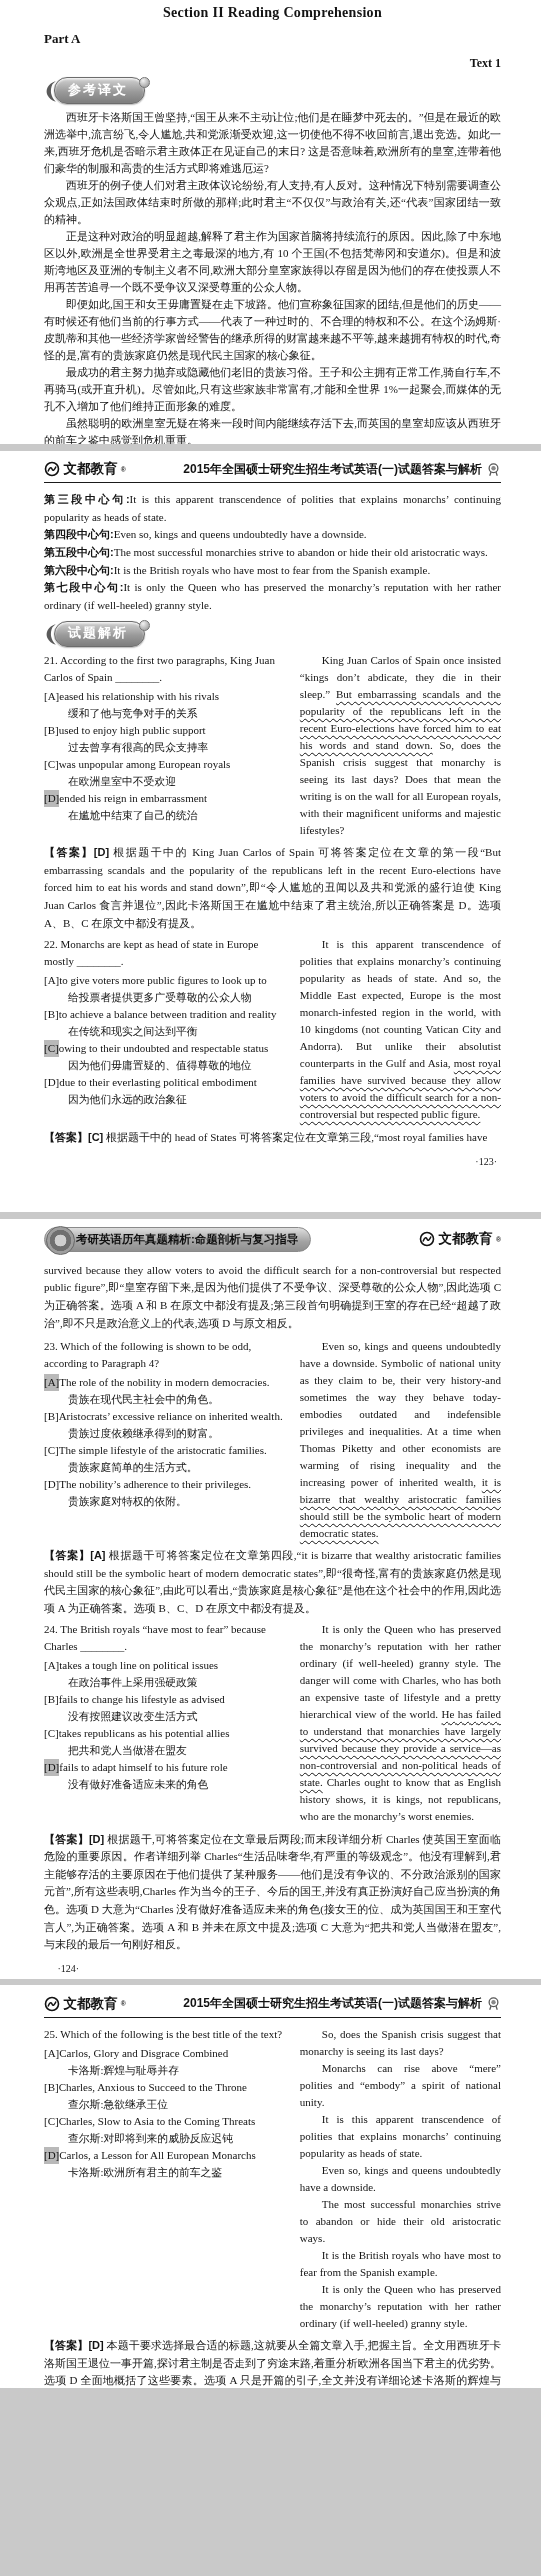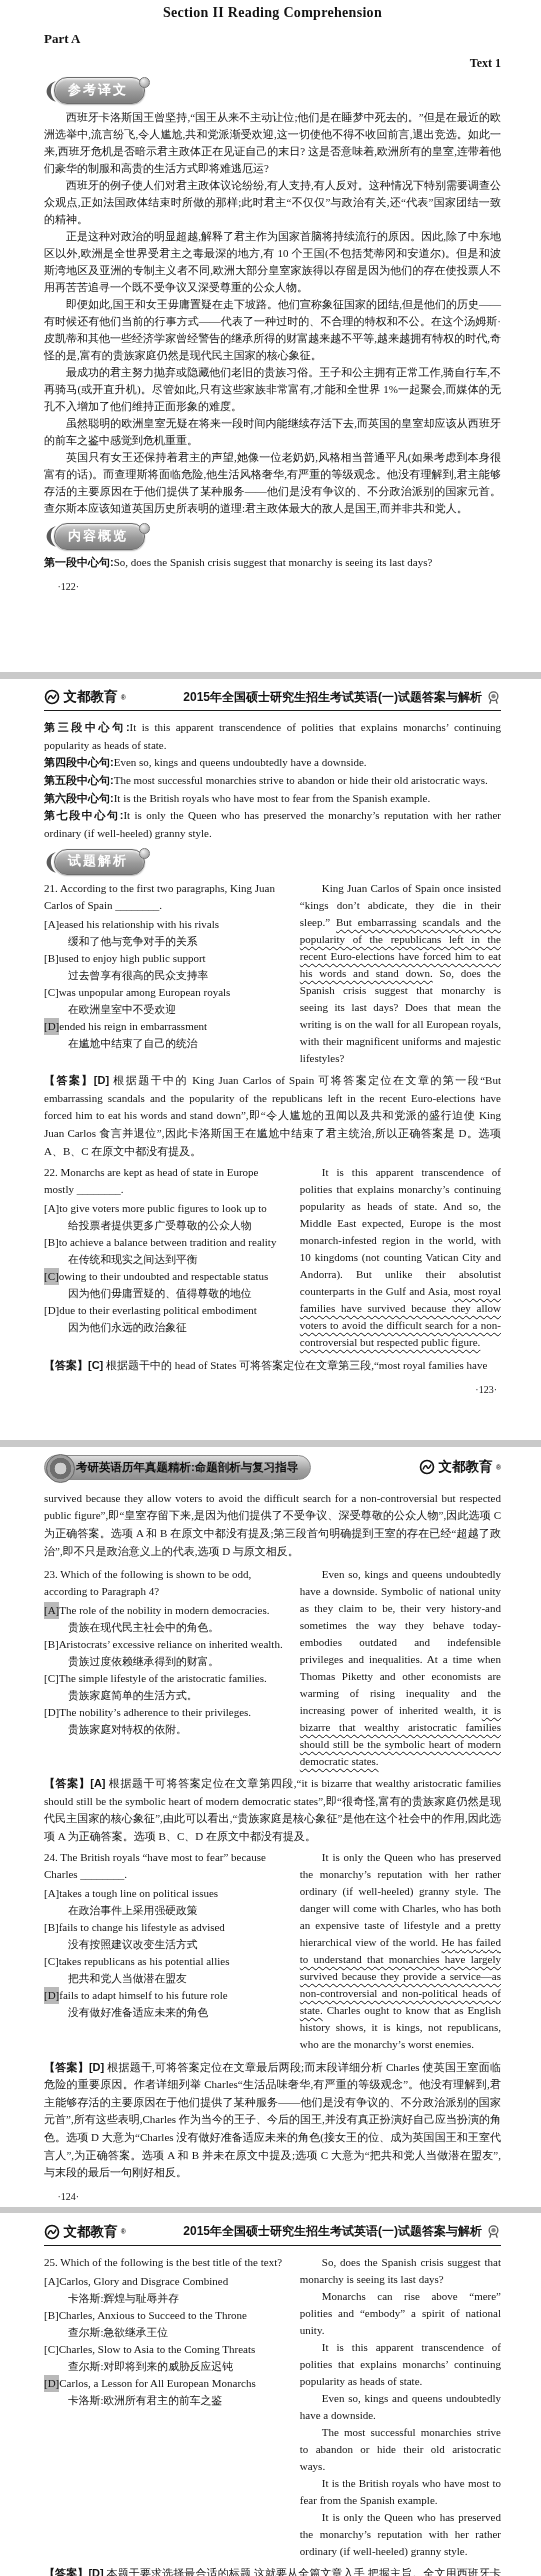--- a/index.html
+++ b/index.html
@@ -1,18 +1,18 @@
 <!DOCTYPE html>
 <html style="font-size:10.8px"><head>
 <meta charset="utf-8">
 <style>
   html,body{margin:0;padding:0;}
   body{width:542px;background:#c9c9c9;font-family:"Liberation Serif",serif;color:#141414;}
   .page{background:#fff;width:542px;box-sizing:border-box;padding:0 41px 0 44px;overflow:hidden;position:relative;margin:0 0 6.8px 0;}
-  .p1{height:672px;} .p2{height:761px;} .p3{height:760px;} .p4{height:403px;margin-bottom:0;}
+  .p1{height:444px;} .p2{height:761px;} .p3{height:760px;} .p4{height:403px;margin-bottom:0;}
   .sec-title{text-align:center;font-weight:bold;font-size:14px;margin:5.4px 0 9.5px;letter-spacing:0.3px;}
   .part-label{font-weight:bold;font-size:13px;margin:6.8px 0 4px;}
   .text-label{text-align:right;font-weight:bold;font-size:12px;margin:9.5px 0 5.4px;}
   
   .badge-row{display:flex;align-items:center;margin:5.4px 0 4px;height:28px;}
   .badge-tail{width:13.5px;height:26px;margin-right:-4px;flex:none;}
   .badge-pill{background:linear-gradient(180deg,#d2d2d2 0%,#9a9a9a 55%,#7d7d7d 100%);
     border:0.7px solid #6c6c6c;border-radius:13px;color:#fff;font-family:"Liberation Sans",sans-serif;
     font-weight:bold;font-size:13px;letter-spacing:2px;padding:2.7px 16px 4px 13.5px;
     box-shadow:inset 0 1.4px 2px rgba(255,255,255,.75),0 0.7px 1.4px rgba(0,0,0,.35);}

